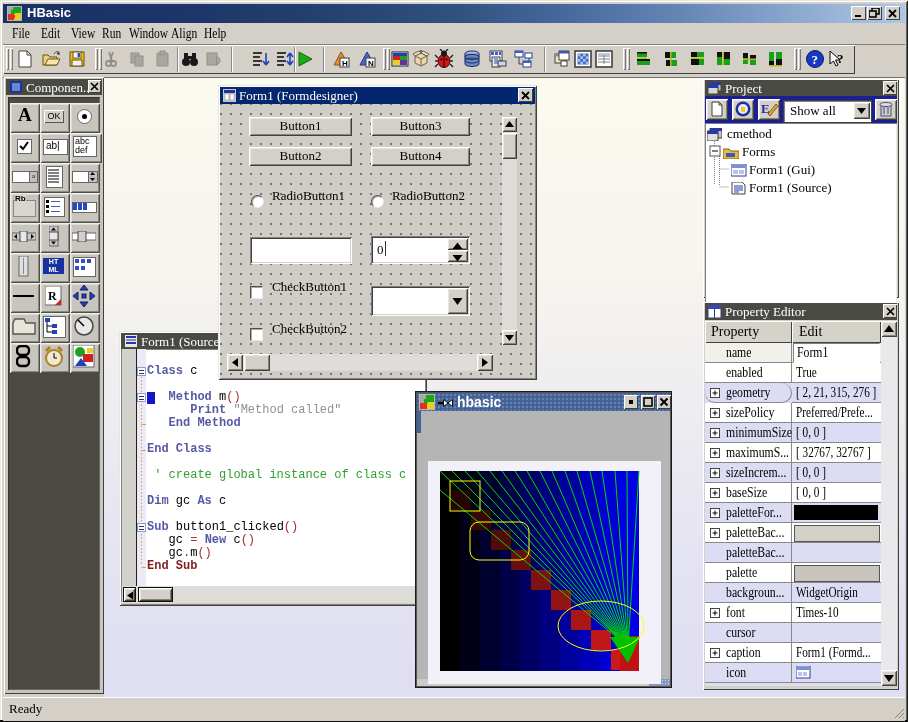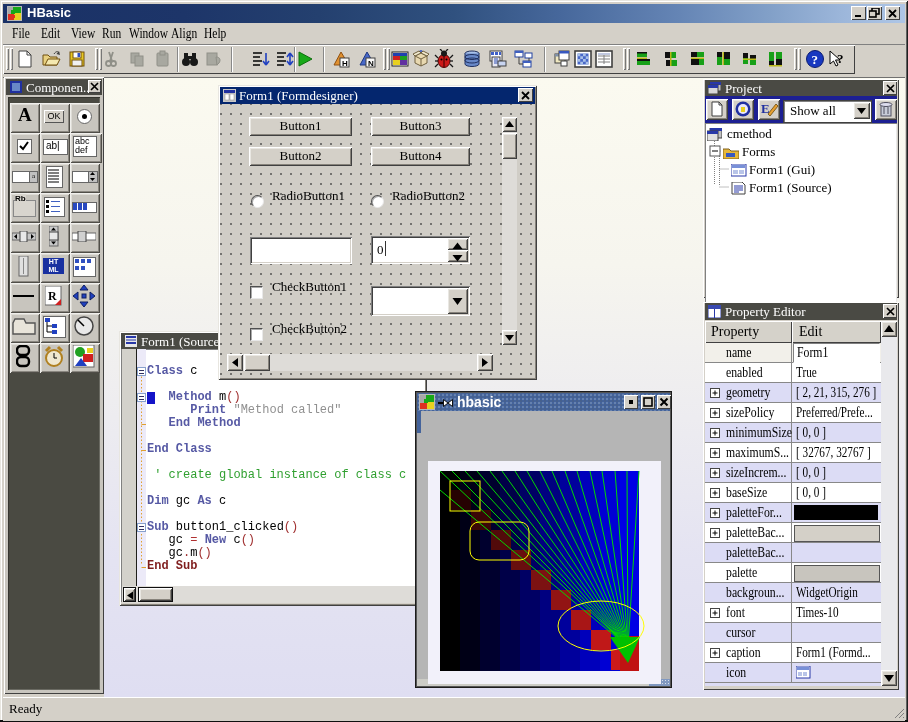--- a/index.html
+++ b/index.html
@@ -752,21 +752,21 @@
         <div style="position:absolute;left:1px;top:0px;width:85px;height:18px;background:#fff;border:1px solid #808080;border-bottom-color:#fff;border-right-color:#fff;">
           <span style="position:absolute;left:3px;top:1px;font-size:14px;transform:scaleX(0.84);transform-origin:left center;">Form1</span>
         </div>
       </div>
       <div class="abs" style="left:0;top:20px;width:87px;height:20px;background:#ffffff;border-right:1px solid #888;border-bottom:1px solid #888;box-sizing:border-box;">
         <span style="position:absolute;left:21px;top:2px;font-size:14px;white-space:nowrap;transform:scaleX(0.84);transform-origin:left center;">enabled</span>
       </div>
       <div class="abs" style="left:87px;top:20px;width:89px;height:20px;background:#ffffff;border-bottom:1px solid #888;box-sizing:border-box;">
         <span style="position:absolute;left:4px;top:2px;font-size:14px;white-space:nowrap;transform:scaleX(0.80);transform-origin:left center;">True</span>
       </div>
-      <div class="abs" style="left:0;top:40px;width:87px;height:20px;background:#dcdcf5;border-right:1px solid #888;border-bottom:1px solid #888;box-sizing:border-box;">
+      <div class="abs" style="left:0;top:40px;width:87px;height:20px;background:#dcdcf5;border-right:1px solid #888;border-bottom:1px solid #888;box-sizing:border-box;border-radius:10px;">
         <svg style="position:absolute;left:5px;top:5px;" width="10" height="10">
           <rect x="0.5" y="0.5" width="9" height="9" fill="#fff" stroke="#444"></rect>
           <line x1="2.5" y1="5" x2="7.5" y2="5" stroke="#000"></line>
           <line x1="5" y1="2.5" x2="5" y2="7.5" stroke="#000"></line>
         </svg>
         <span style="position:absolute;left:21px;top:2px;font-size:14px;white-space:nowrap;transform:scaleX(0.84);transform-origin:left center;">geometry</span>
       </div>
       <div class="abs" style="left:87px;top:40px;width:89px;height:20px;background:#dcdcf5;border-bottom:1px solid #888;box-sizing:border-box;">
         <span style="position:absolute;left:4px;top:2px;font-size:14px;white-space:nowrap;transform:scaleX(0.80);transform-origin:left center;">[ 2, 21, 315, 276 ]</span>
       </div>

